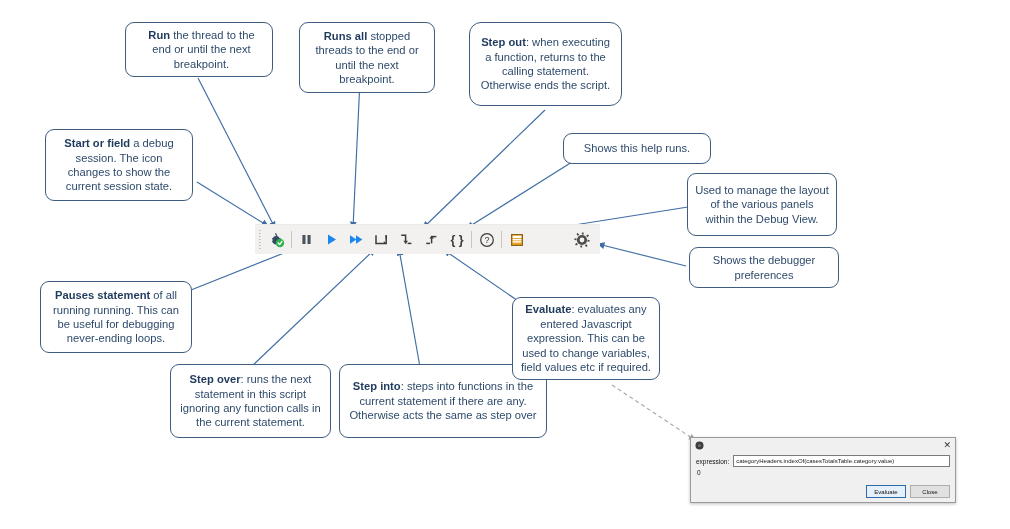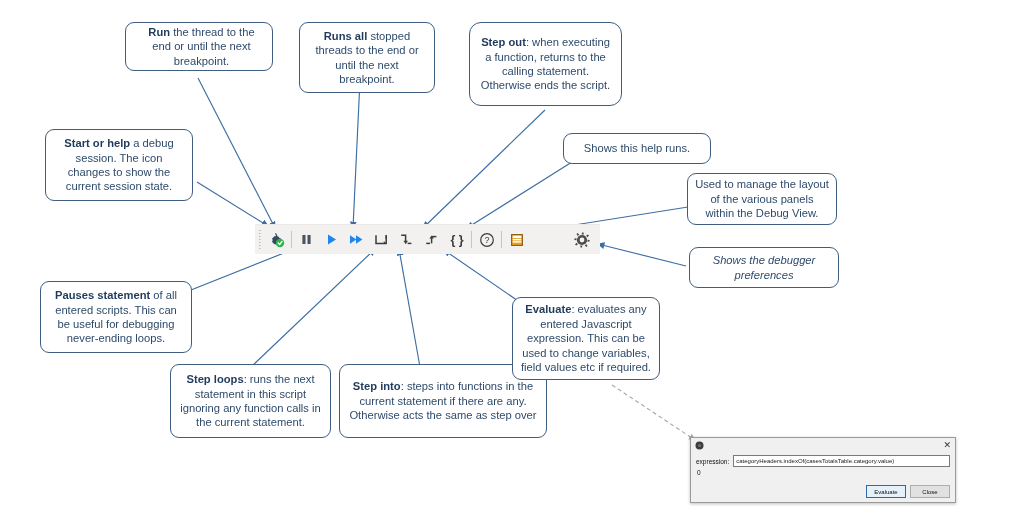--- a/index.html
+++ b/index.html
@@ -104,54 +104,54 @@
       <line x1="251" y1="367" x2="375" y2="249"></line>
 
       <line x1="420" y1="367" x2="399" y2="249"></line>
 
       <line x1="540" y1="316" x2="444" y2="250"></line>
     </g>
 
     <line x1="612" y1="385" x2="695" y2="440" stroke="#a6a6a6" stroke-width="1.1" stroke-dasharray="4,3" fill="none" marker-end="url(#ahg)"></line>
   </svg>
 
-  <div class="callout" style="left:125px;top:22px;width:148px;height:49px;padding-left:12px;">
+  <div class="callout" style="left:125px;top:22px;width:148px;height:55px;padding-left:12px;">
     <div><b>Run</b><span> the thread to the end or until the next breakpoint.</span></div>
   </div>
 
   <div class="callout" style="left:299px;top:22px;width:136px;height:71px;">
     <div><b>Runs all</b><span> stopped threads to the end or until the next breakpoint.</span></div>
   </div>
 
   <div class="callout" style="left:469px;top:22px;width:153px;height:84px;border-radius:12px;">
     <div><b>Step out</b><span>: when executing a function, returns to the calling statement. Otherwise ends the script.</span></div>
   </div>
 
   <div class="callout" style="left:45px;top:129px;width:148px;height:72px;">
-    <div><b>Start or help</b><span> a debug session. The icon changes to show the current session state.</span></div>
+    <div><b>Start or field</b><span> a debug session. The icon changes to show the current session state.</span></div>
   </div>
 
   <div class="callout" style="left:563px;top:133px;width:148px;height:31px;">
     <div><span>Shows this help runs.</span></div>
   </div>
 
-  <div class="callout" style="left:687px;top:173px;width:150px;height:52px;">
+  <div class="callout" style="left:687px;top:173px;width:150px;height:63px;">
     <div><span>Used to manage the layout of the various panels within the Debug View.</span></div>
   </div>
 
-  <div class="callout" style="left:689px;top:247px;width:150px;height:41px;font-style:italic;">
+  <div class="callout" style="left:689px;top:247px;width:150px;height:41px;">
     <div><span>Shows the debugger preferences</span></div>
   </div>
 
   <div class="callout" style="left:40px;top:281px;width:152px;height:72px;">
-    <div><b>Pauses statement</b><span> of all entered scripts. This can be useful for debugging never-ending loops.</span></div>
+    <div><b>Pauses statement</b><span> of all running running. This can be useful for debugging never-ending loops.</span></div>
   </div>
 
   <div class="callout" style="left:170px;top:364px;width:161px;height:74px;">
-    <div><b>Step loops</b><span>: runs the next statement in this script ignoring any function calls in the current statement.</span></div>
+    <div><b>Step over</b><span>: runs the next statement in this script ignoring any function calls in the current statement.</span></div>
   </div>
 
   <div class="callout" style="left:339px;top:364px;width:208px;height:74px;">
     <div><b>Step into</b><span>: steps into functions in the current statement if there are any. Otherwise acts the same as step over</span></div>
   </div>
 
   <div class="callout" style="left:512px;top:297px;width:148px;height:83px;">
     <div><b>Evaluate</b><span>:  evaluates any entered Javascript expression. This can be used to change variables, field values etc if required.</span></div>
   </div>
 

